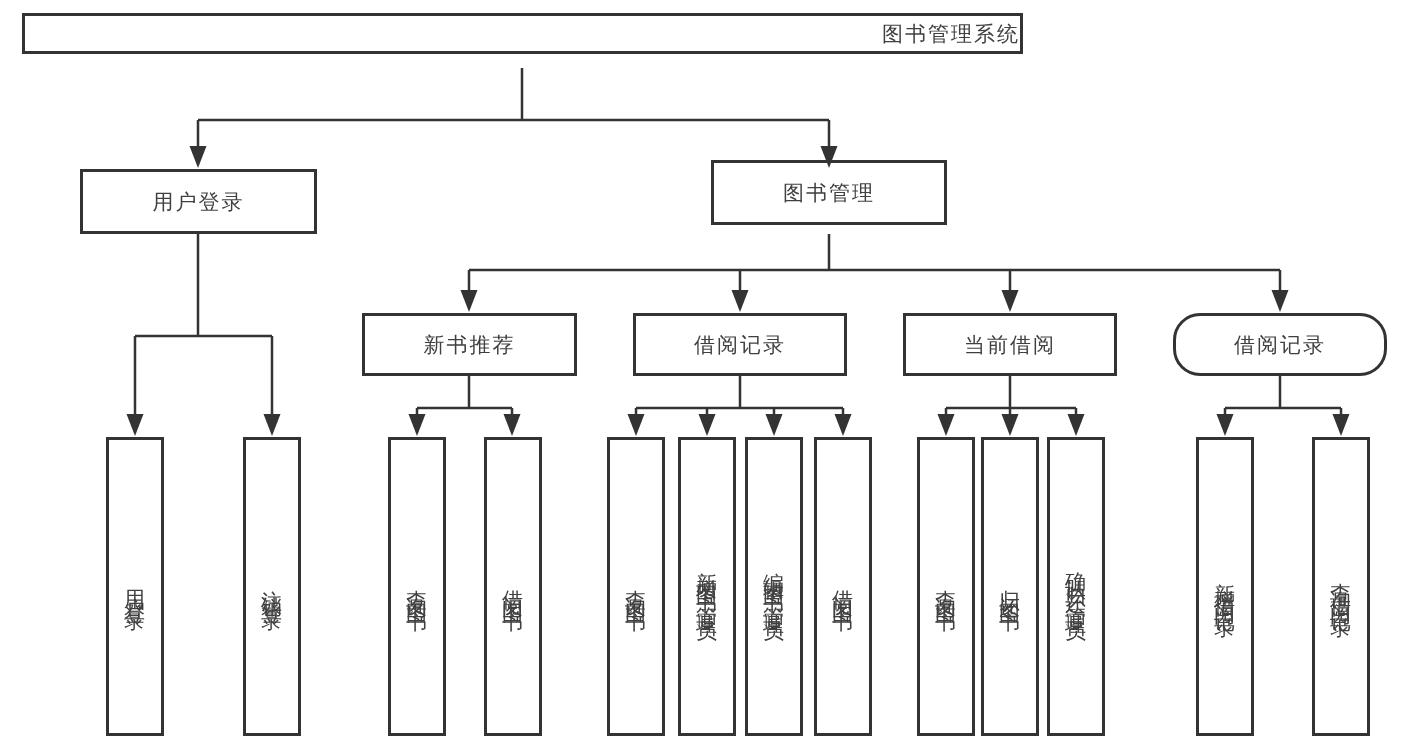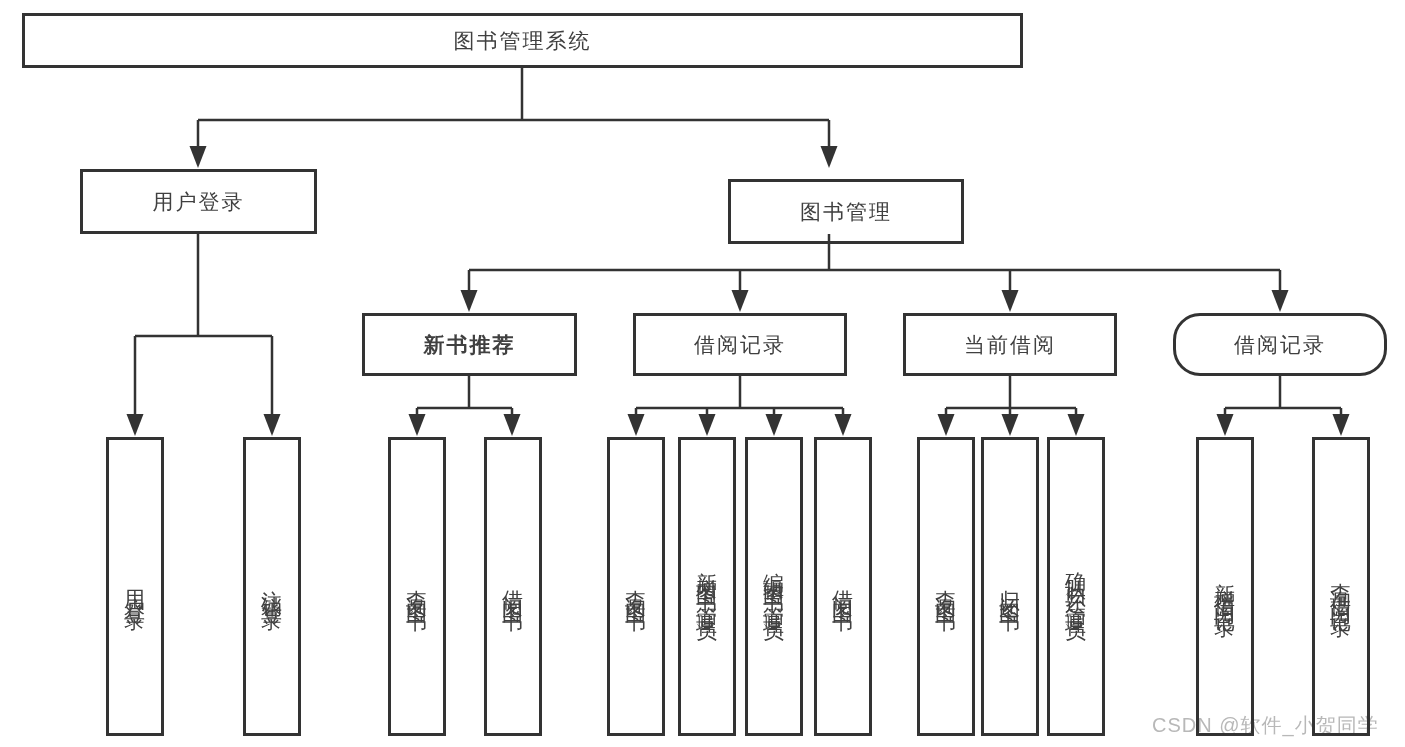--- a/index.html
+++ b/index.html
@@ -49,21 +49,20 @@
     font-size: 21px;
     letter-spacing: 7px;
     line-height: 1;
   }
 </style>
 </head>
 <body>
 
 <div class="canvas">
 
-  <div class="watermark">CSDN @软件_小贺同学</div>
 
   <svg id="connectors" width="1405" height="747" viewBox="0 0 1405 747">
       <path d="M522 68 V120" stroke="#333333" stroke-width="2.5" fill="none"></path>
       <path d="M198 120 H829" stroke="#333333" stroke-width="2.5" fill="none"></path>
       <path d="M198 120 V152" stroke="#333333" stroke-width="2.5" fill="none"></path>
       <path d="M829 120 V152" stroke="#333333" stroke-width="2.5" fill="none"></path>
       <path d="M198 234 V336" stroke="#333333" stroke-width="2.5" fill="none"></path>
       <path d="M135 336 H272" stroke="#333333" stroke-width="2.5" fill="none"></path>
       <path d="M135 336 V420" stroke="#333333" stroke-width="2.5" fill="none"></path>
       <path d="M272 336 V420" stroke="#333333" stroke-width="2.5" fill="none"></path>
@@ -106,32 +105,32 @@
       <path d="M698.5 414 L715.5 414 L707 436 Z" fill="#333333"></path>
       <path d="M765.5 414 L782.5 414 L774 436 Z" fill="#333333"></path>
       <path d="M834.5 414 L851.5 414 L843 436 Z" fill="#333333"></path>
       <path d="M937.5 414 L954.5 414 L946 436 Z" fill="#333333"></path>
       <path d="M1001.5 414 L1018.5 414 L1010 436 Z" fill="#333333"></path>
       <path d="M1067.5 414 L1084.5 414 L1076 436 Z" fill="#333333"></path>
       <path d="M1216.5 414 L1233.5 414 L1225 436 Z" fill="#333333"></path>
       <path d="M1332.5 414 L1349.5 414 L1341 436 Z" fill="#333333"></path>
     </svg>
 
-  <div class="node h-node" style="left:22px; top:13px; width:1001px; height:55px;">
+  <div class="node h-node" style="left:22px; top:13px; width:1001px; height:41px;justify-content:flex-end;">
     <span>图书管理系统</span>
   </div>
 
   <div class="node h-node" style="left:80px; top:169px; width:237px; height:65px;">
     <span>用户登录</span>
   </div>
-  <div class="node h-node" style="left:711px; top:179px; width:236px; height:65px;margin-left:17px;">
+  <div class="node h-node" style="left:711px; top:160px; width:236px; height:65px;">
     <span>图书管理</span>
   </div>
 
-  <div class="node h-node" style="left:362px; top:313px; width:215px; height:63px;font-weight:bold;">
+  <div class="node h-node" style="left:362px; top:313px; width:215px; height:63px;">
     <span>新书推荐</span>
   </div>
   <div class="node h-node" style="left:633px; top:313px; width:214px; height:63px;">
     <span>借阅记录</span>
   </div>
   <div class="node h-node" style="left:903px; top:313px; width:214px; height:63px;text-align:center;">
     <span>当前借阅</span>
   </div>
   <div class="node h-node" style="left:1173px; top:313px; width:214px; height:63px;border-radius:27px;">
     <span>借阅记录</span>

